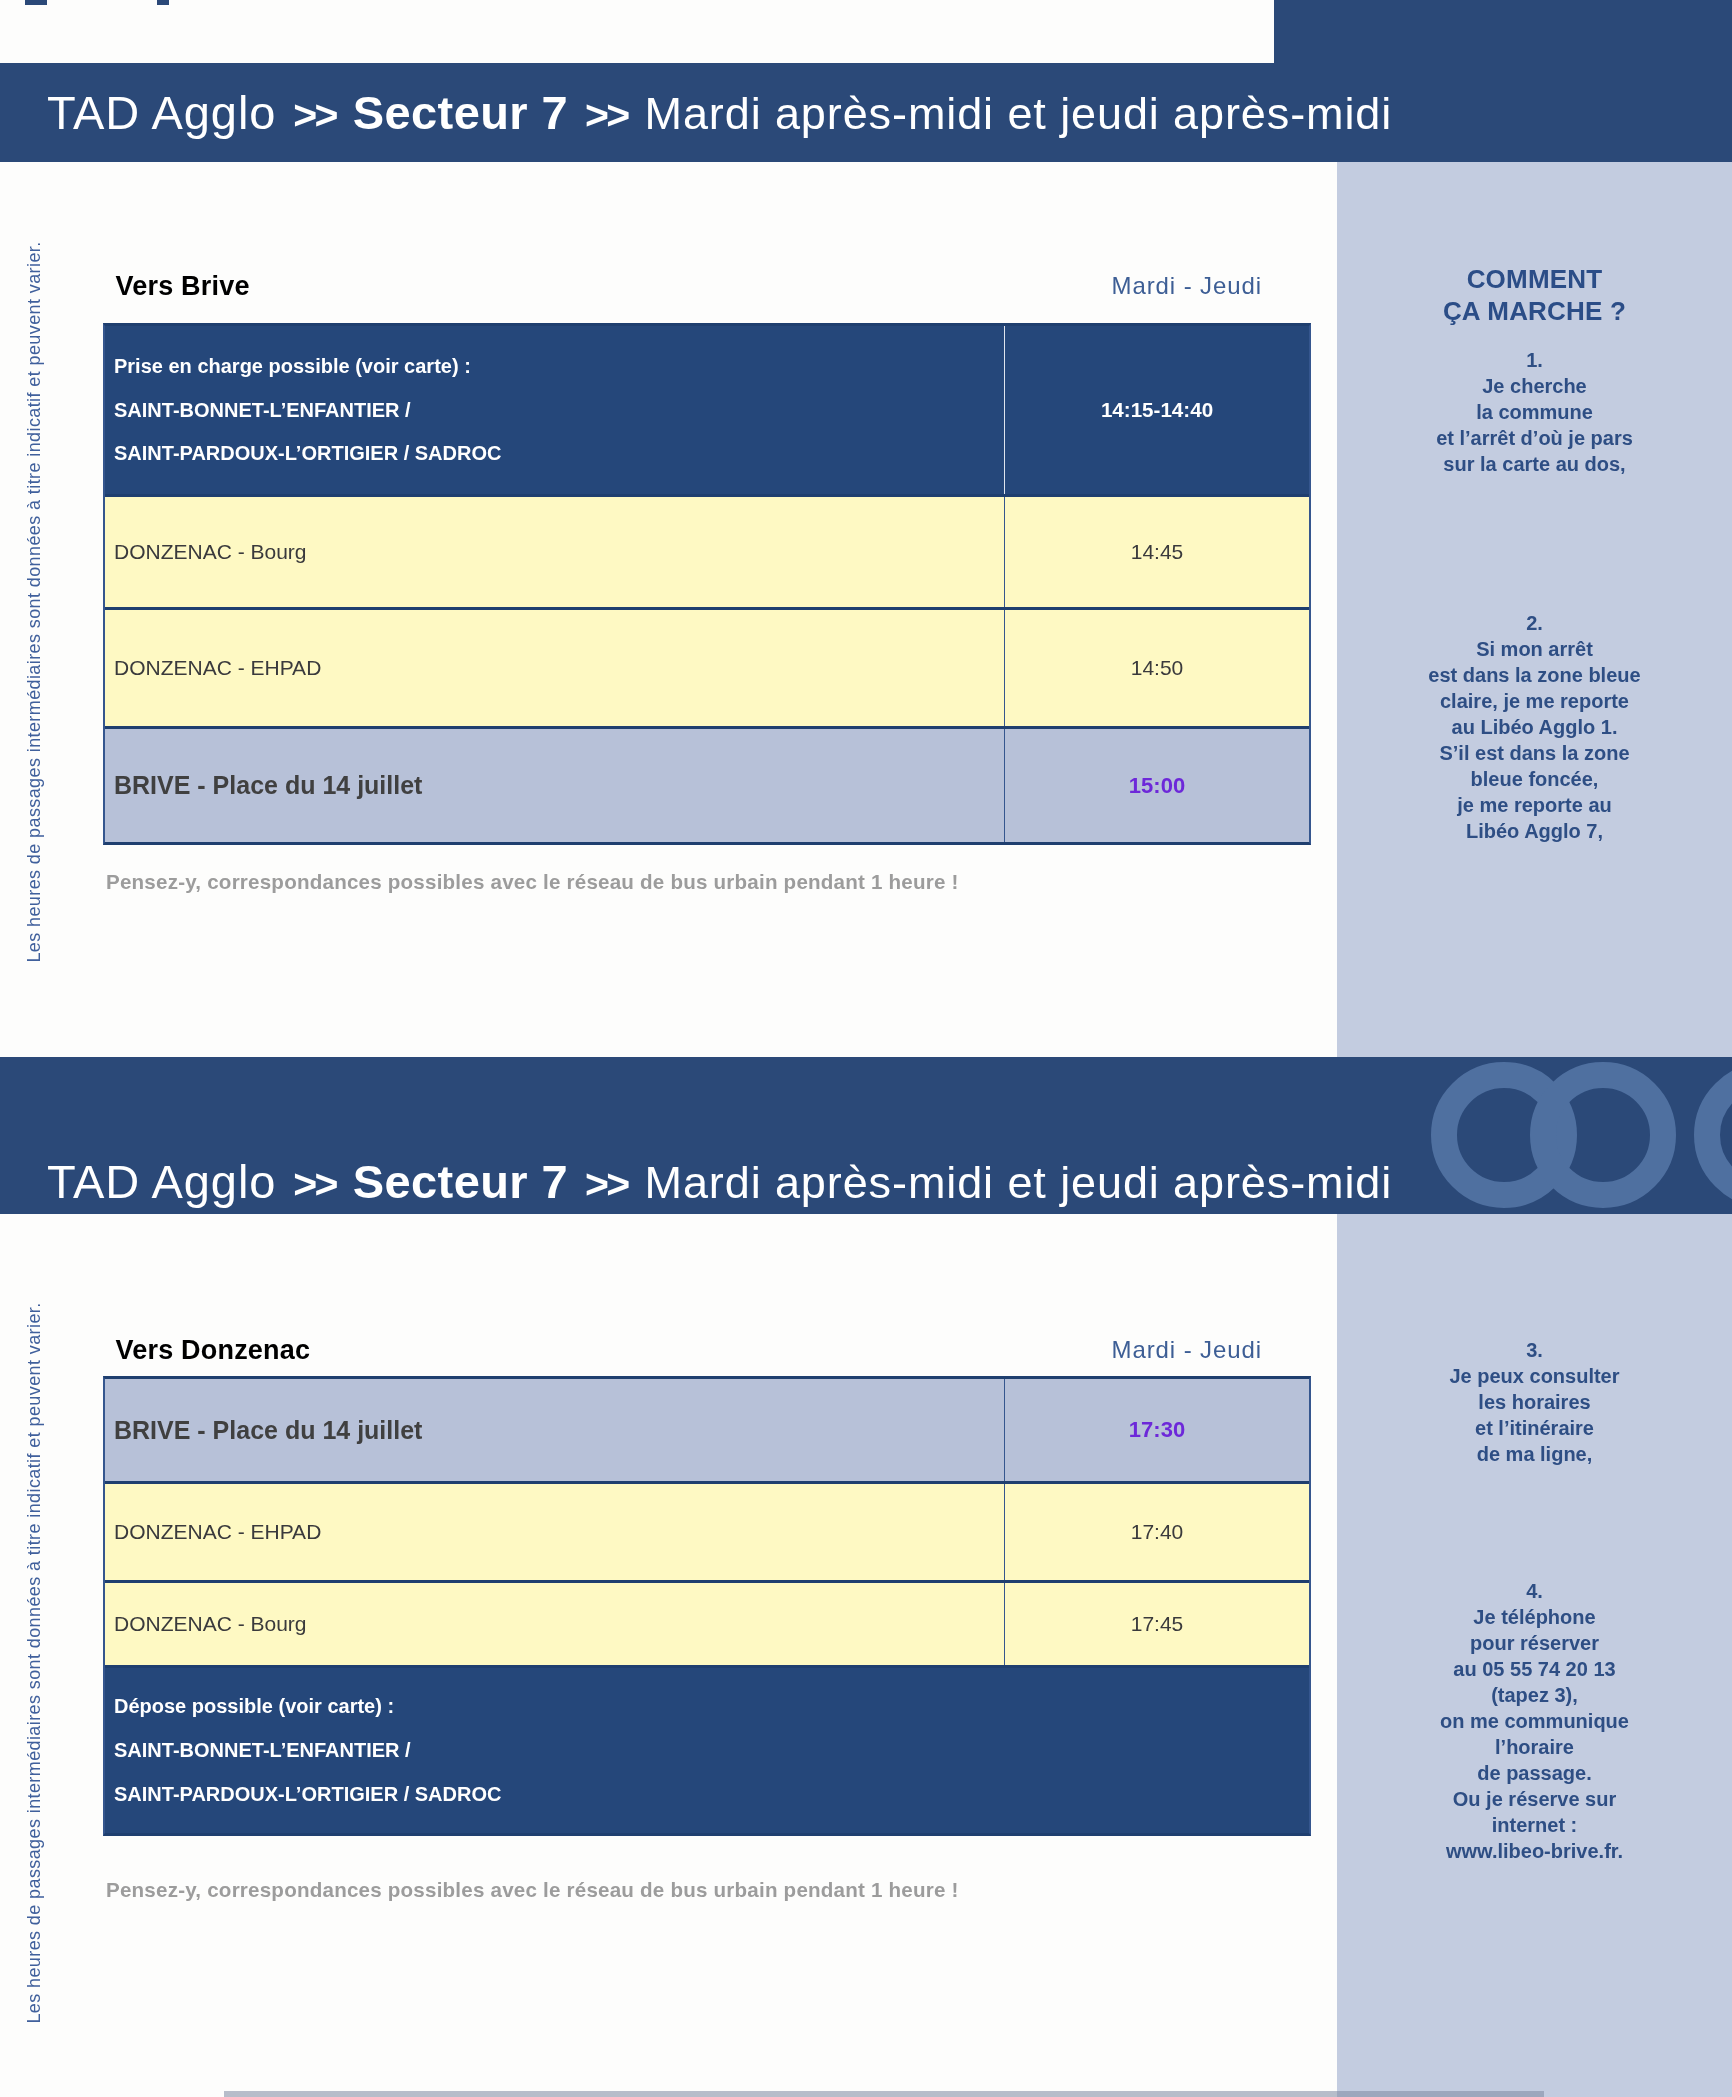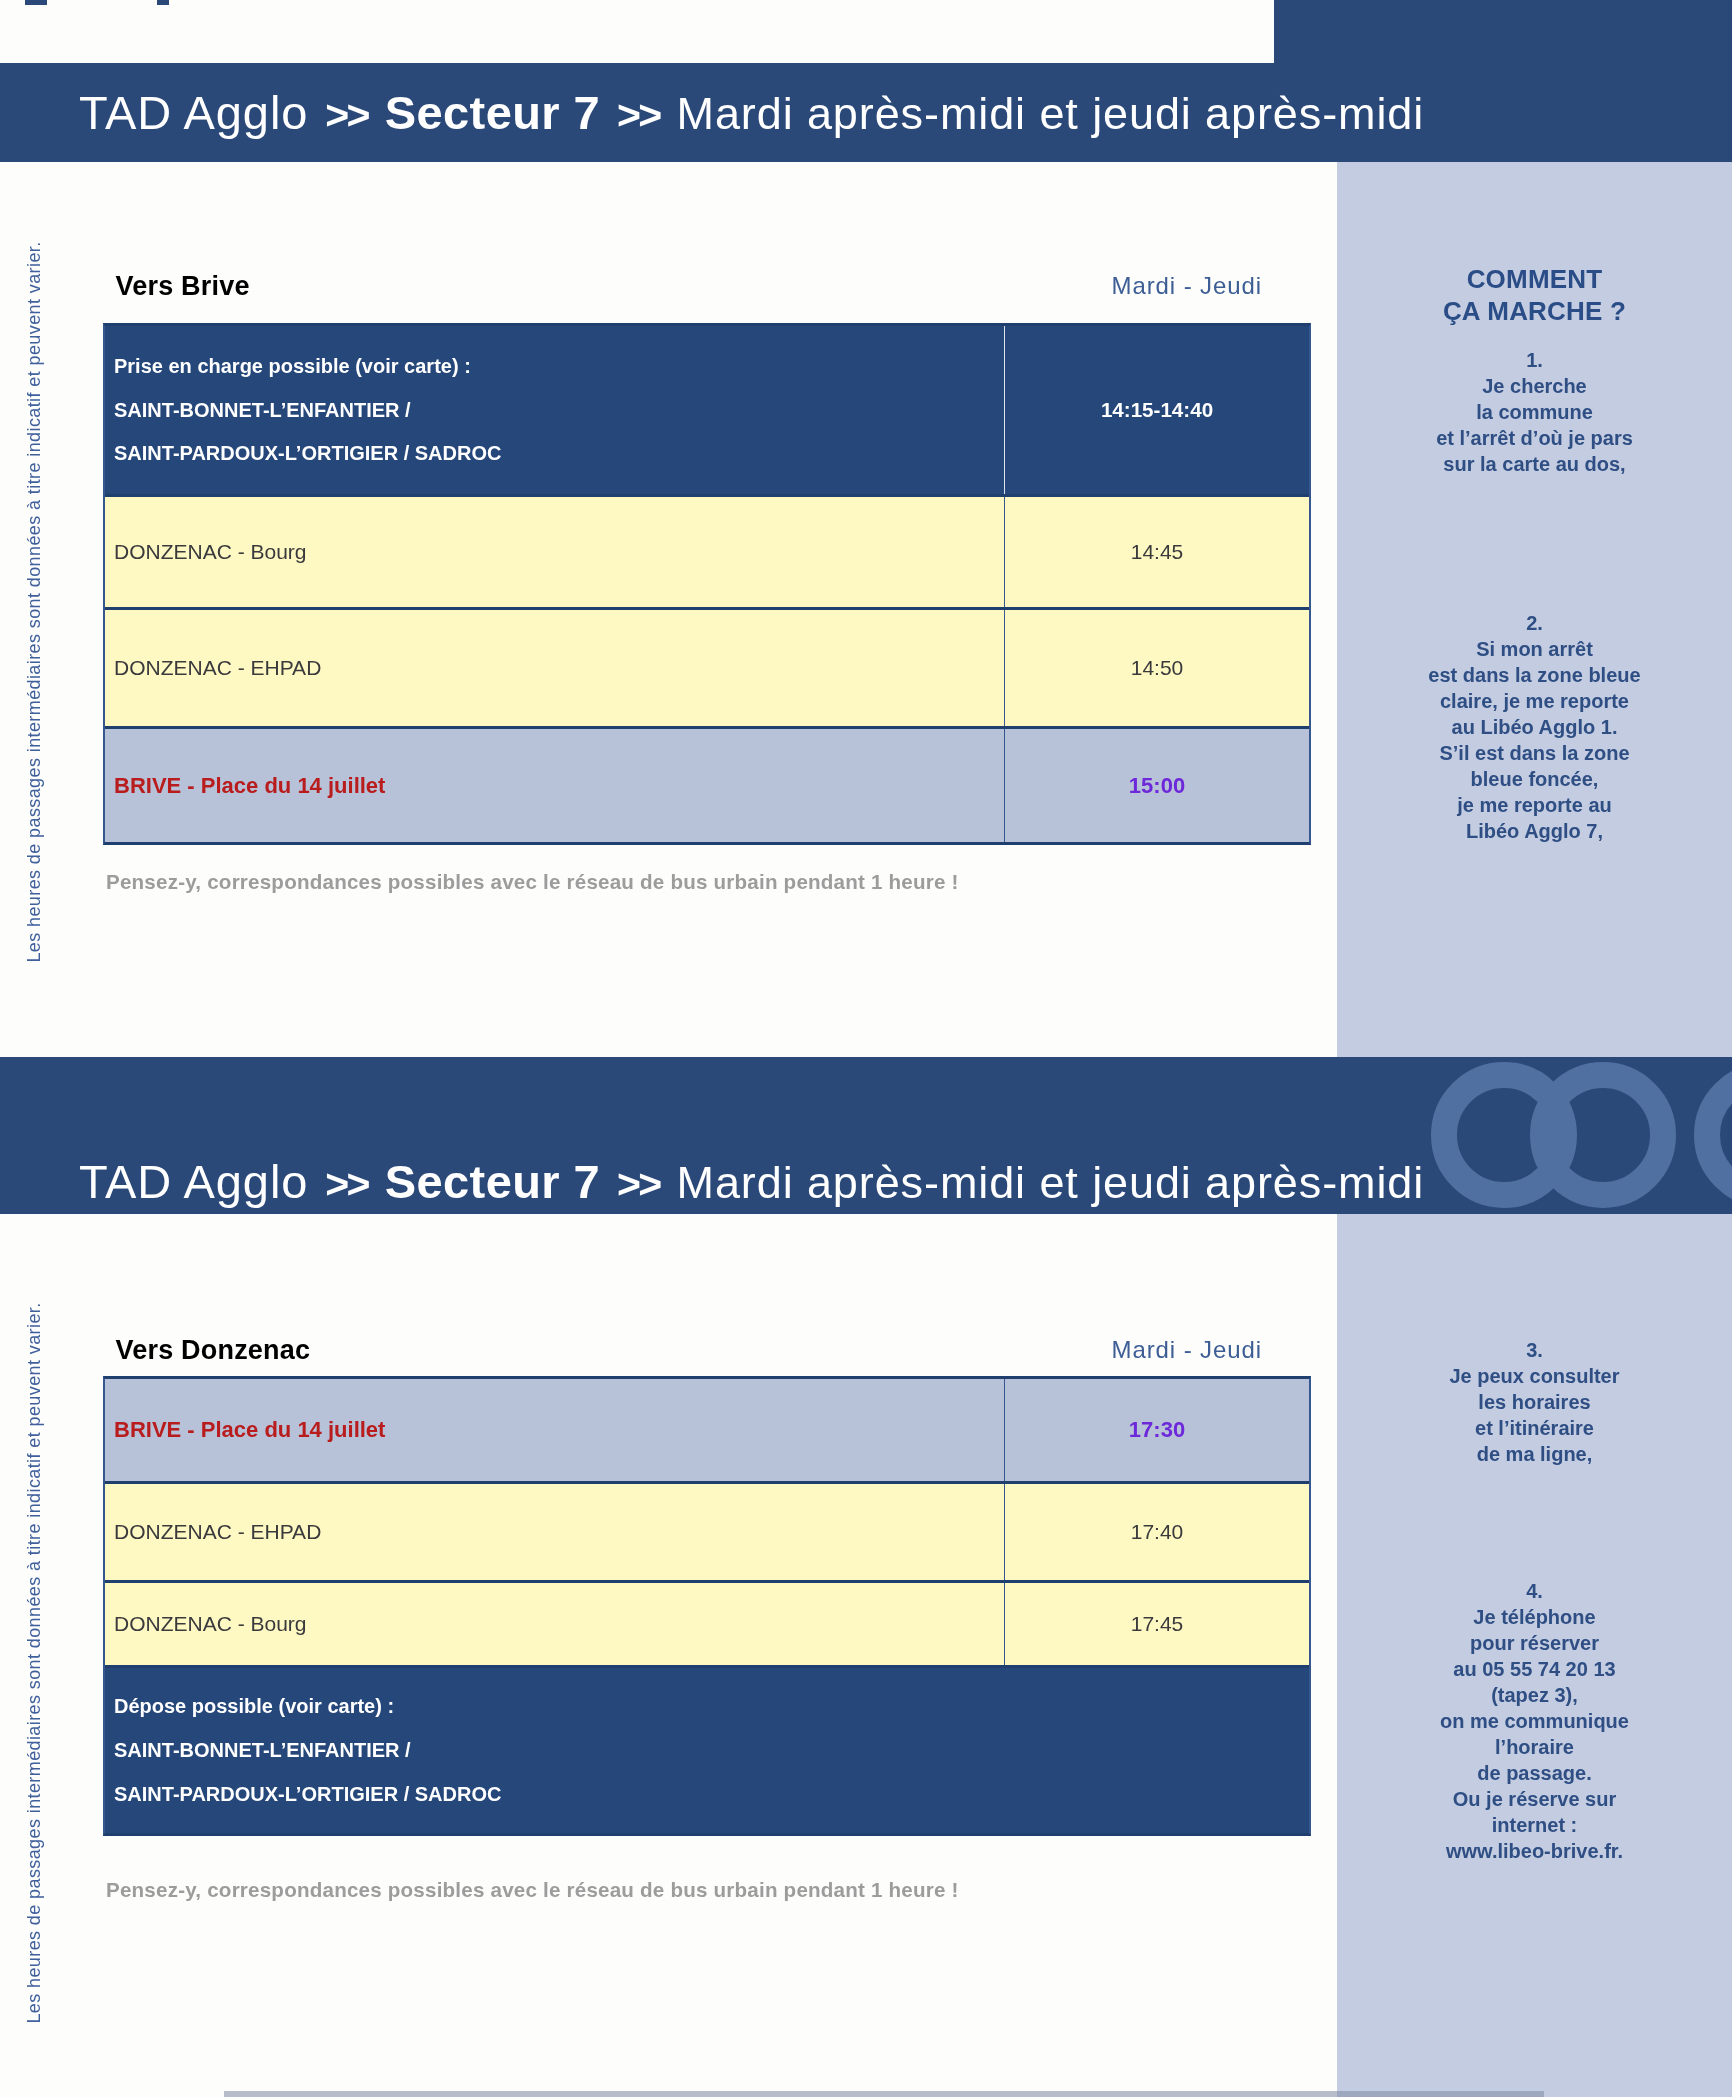--- a/index.html
+++ b/index.html
@@ -6,21 +6,21 @@
   .page{
     position:relative; width:1732px; height:2097px;
     background:#fdfdfc; overflow:hidden;
     font-family:"Liberation Sans", sans-serif;
   }
   
   .nav-corner{position:absolute; left:1274px; top:0; width:458px; height:162px; background:#2b4978;}
   
   .banner{position:absolute; left:0; width:1732px; background:#2b4978; display:flex; align-items:center;}
   .banner-1{top:63px; height:99px;}
-  .banner-text{display:flex; align-items:baseline; padding-left:47px; white-space:nowrap; color:#ffffff;margin-left:32px;}
+  .banner-text{display:flex; align-items:baseline; padding-left:47px; white-space:nowrap; color:#ffffff;}
   .bt-brand{font-size:47px; font-weight:400; letter-spacing:0.9px;}
   .bt-chev{font-size:41px; font-weight:700; margin:0 17px; letter-spacing:-2.7px;}
   .bt-sector{font-size:47px; font-weight:700; letter-spacing:0.4px;}
   .bt-sched{font-size:45px; font-weight:400; letter-spacing:0.9px;}
   
   .midband{position:absolute; left:0; top:1057px; width:1732px; height:157px; background:#2b4978; overflow:hidden;}
   .midband .banner-text{position:absolute; left:0; bottom:5.4px;}
   .logo-ring{position:absolute; top:5.4px; width:146px; height:146px; border:26px solid #4f70a0; border-radius:50%; box-sizing:border-box;}
   .ring-1{left:1431px;}
   .ring-2{left:1530px;}
@@ -58,21 +58,21 @@
   .st-2{top:1376px;}
   .row{display:flex; box-sizing:border-box;}
   .row + .row{border-top:3.1px solid #1f3f6f;}
   .cell-label{flex:0 0 899px; box-sizing:border-box; padding-left:9px;
     display:flex; flex-direction:column; justify-content:center; row-gap:20.6px;}
   .cell-time{flex:1; display:flex; align-items:center; justify-content:center;}
   .row-white{background:#fef9c3;}
   .row-white .cell-label{color:#3a3a3c; font-size:21px; font-weight:400;}
   .row-white .cell-time{color:#3a3a3c; font-size:21px; font-weight:400; border-left:1.8px solid #35568e;}
   .row-light{background:#b7c1d8;}
-  .row-light .cell-label{color:#b91c1c; font-size:22px; font-weight:700;}
+  .row-light .cell-label{color:#404040; font-size:25px; font-weight:700;}
   .row-light .cell-time{color:#6d28d9; font-size:22px; font-weight:700; border-left:1.8px solid #35568e;}
   .row-dark{background:#25477a;}
   .row-dark .cell-label{color:#ffffff; font-size:20px; font-weight:700;}
   .row-dark .cell-time{color:#ffffff; font-size:20.6px; font-weight:700; border-left:1.8px solid #dfe5ee;}
   
   .connote{position:absolute; left:106px; width:1208px; color:#9c9c9c;
     font-size:20.6px; font-weight:700; letter-spacing:0.2px;}
   .cn-1{top:870px;}
   .cn-2{top:1878px;}
   

